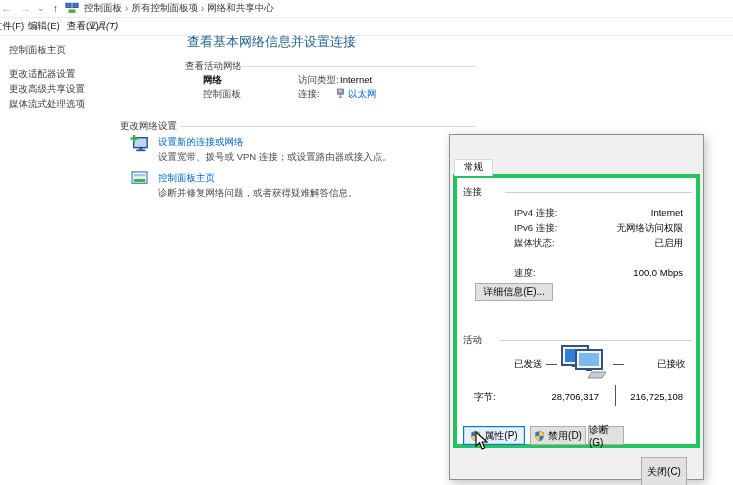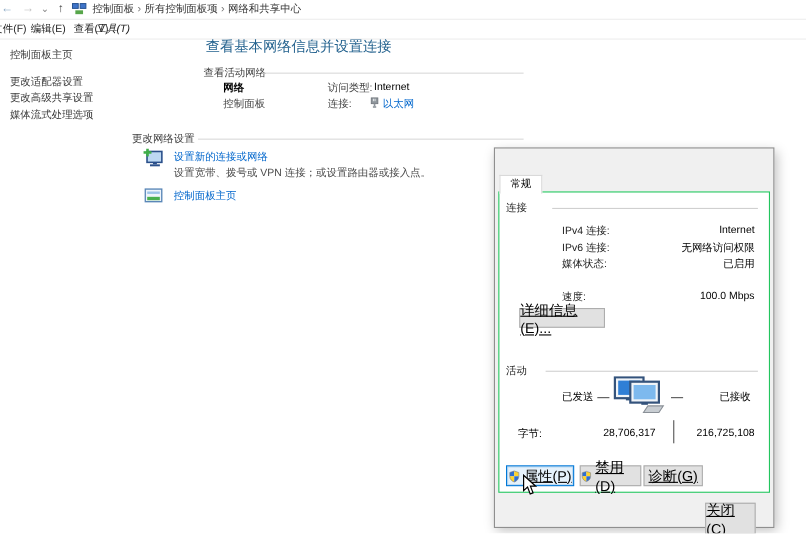--- a/index.html
+++ b/index.html
@@ -28,28 +28,28 @@
   
   .dialog{position:absolute;left:449px;top:134px;width:255px;height:346px;background:#f0f0f0;
           border:1px solid #8f8f8f;box-shadow:2px 3px 10px rgba(0,0,0,.25);box-sizing:border-box;}
   .dlg-title{position:absolute;top:0;left:0;right:0;height:21px;background:#fff;}
   .dlg-title-text{position:absolute;left:24px;top:5px;color:#000;}
   .dlg-close{position:absolute;right:0;top:0;width:28px;height:20px;text-align:center;line-height:20px;
              font-size:11px;color:#333;cursor:pointer;}
   .tab{position:absolute;left:4px;top:24px;height:15px;padding:1px 9px 0 9px;background:#fff;
        border:1px solid #d9d9d9;border-bottom:none;z-index:2;color:#000;}
   .tabpage{position:absolute;left:3px;right:3px;top:39px;height:274px;background:#fff;
-           border:1px solid #22c55e;box-sizing:border-box;}
+           border:4px solid #22c55e;box-sizing:border-box;}
   .grp-label{position:absolute;left:6px;color:#222;}
   .grp-line{position:absolute;border-top:1px solid #d0d0d0;height:0;}
   .drow{position:absolute;left:17px;right:13px;display:flex;justify-content:space-between;margin-left:40px;}
   .drow .lbl{color:#222;}
   .drow .v{color:#000;}
   .btn{position:absolute;background:#e1e1e1;border:1px solid #adadad;box-sizing:border-box;
-       display:flex;align-items:center;justify-content:center;gap:3px;font-size:13px;color:#000;cursor:pointer;text-decoration:underline;}
+       display:flex;align-items:center;justify-content:center;gap:3px;font-size:10px;color:#000;cursor:pointer;}
   .btn-focus{background:#e5f1fb;border:1px solid #0078d7;box-shadow:0 0 0 1px #bcd9f2 inset;}
   .dash{position:absolute;border-top:1px solid #555;width:11px;height:0;}
   .bytes-div{position:absolute;border-left:1px solid #555;width:0;height:21px;}
   .cursor-svg{position:absolute;left:475px;top:431px;z-index:9;}
 </style>
 </head>
 <body>
 
 <div class="screen">
 
@@ -121,20 +121,21 @@
   <span class="abs desc" style="left:158px;top:151px;">设置宽带、拨号或 VPN 连接；或设置路由器或接入点。</span>
 
   <span class="abs" style="left:131px;top:171px;">
     <svg width="18" height="15" viewBox="0 0 20 17">
       <rect x="1" y="1" width="17" height="13" fill="#eef4fb" stroke="#5a87b8" stroke-width="1.4"></rect>
       <rect x="3" y="3.5" width="13" height="2.5" fill="#9cc3e8"></rect>
       <rect x="3" y="9" width="13" height="3.5" fill="#49b04f"></rect>
     </svg>
   </span>
   <span class="abs link" style="left:158px;top:172px;">控制面板主页</span>
+  <span class="abs desc" style="left:158px;top:187px;">诊断并修复网络问题，或者获得疑难解答信息。</span>
 
   <div class="dialog">
 
     <div class="tab">常规</div>
 
     <div class="tabpage">
       <span class="grp-label" style="top:8px;">连接</span>
       <div class="grp-line" style="left:48px;top:14px;width:187px;"></div>
 
       <div class="drow" style="top:29px;">
@@ -207,21 +208,21 @@
           <g clip-path="url(#shB)">
             <rect x="0" y="0" width="8" height="8" fill="#2d6fd4"></rect>
               <rect x="8" y="0" width="8" height="8" fill="#ffd42a"></rect>
             <rect x="0" y="8" width="8" height="8" fill="#ffd42a"></rect>
               <rect x="8" y="8" width="8" height="8" fill="#2d6fd4"></rect>
           </g>
           <path d="M8 1 L14 3 V8 C14 12 11 14.5 8 15.5 C5 14.5 2 12 2 8 V3 Z" fill="none" stroke="#777" stroke-width="0.8"></path>
         </svg>
         <span>禁用(D)</span>
       </div>
-      <div class="btn" style="left:131px;top:248px;width:54px;height:19px;">
+      <div class="btn" style="left:131px;top:248px;width:36px;height:19px;">
         <span>诊断(G)</span>
       </div>
     </div>
 
     <div class="btn" style="right:16px;top:322px;width:46px;height:29px;">关闭(C)</div>
   </div>
 
   <span class="cursor-svg">
     <svg width="14" height="20" viewBox="0 0 14 20">
       <path d="M1 1 L1 15 L4.6 11.8 L7 18 L9.6 17 L7.2 11 L12 11 Z" fill="#fff" stroke="#000" stroke-width="1.1"></path>

